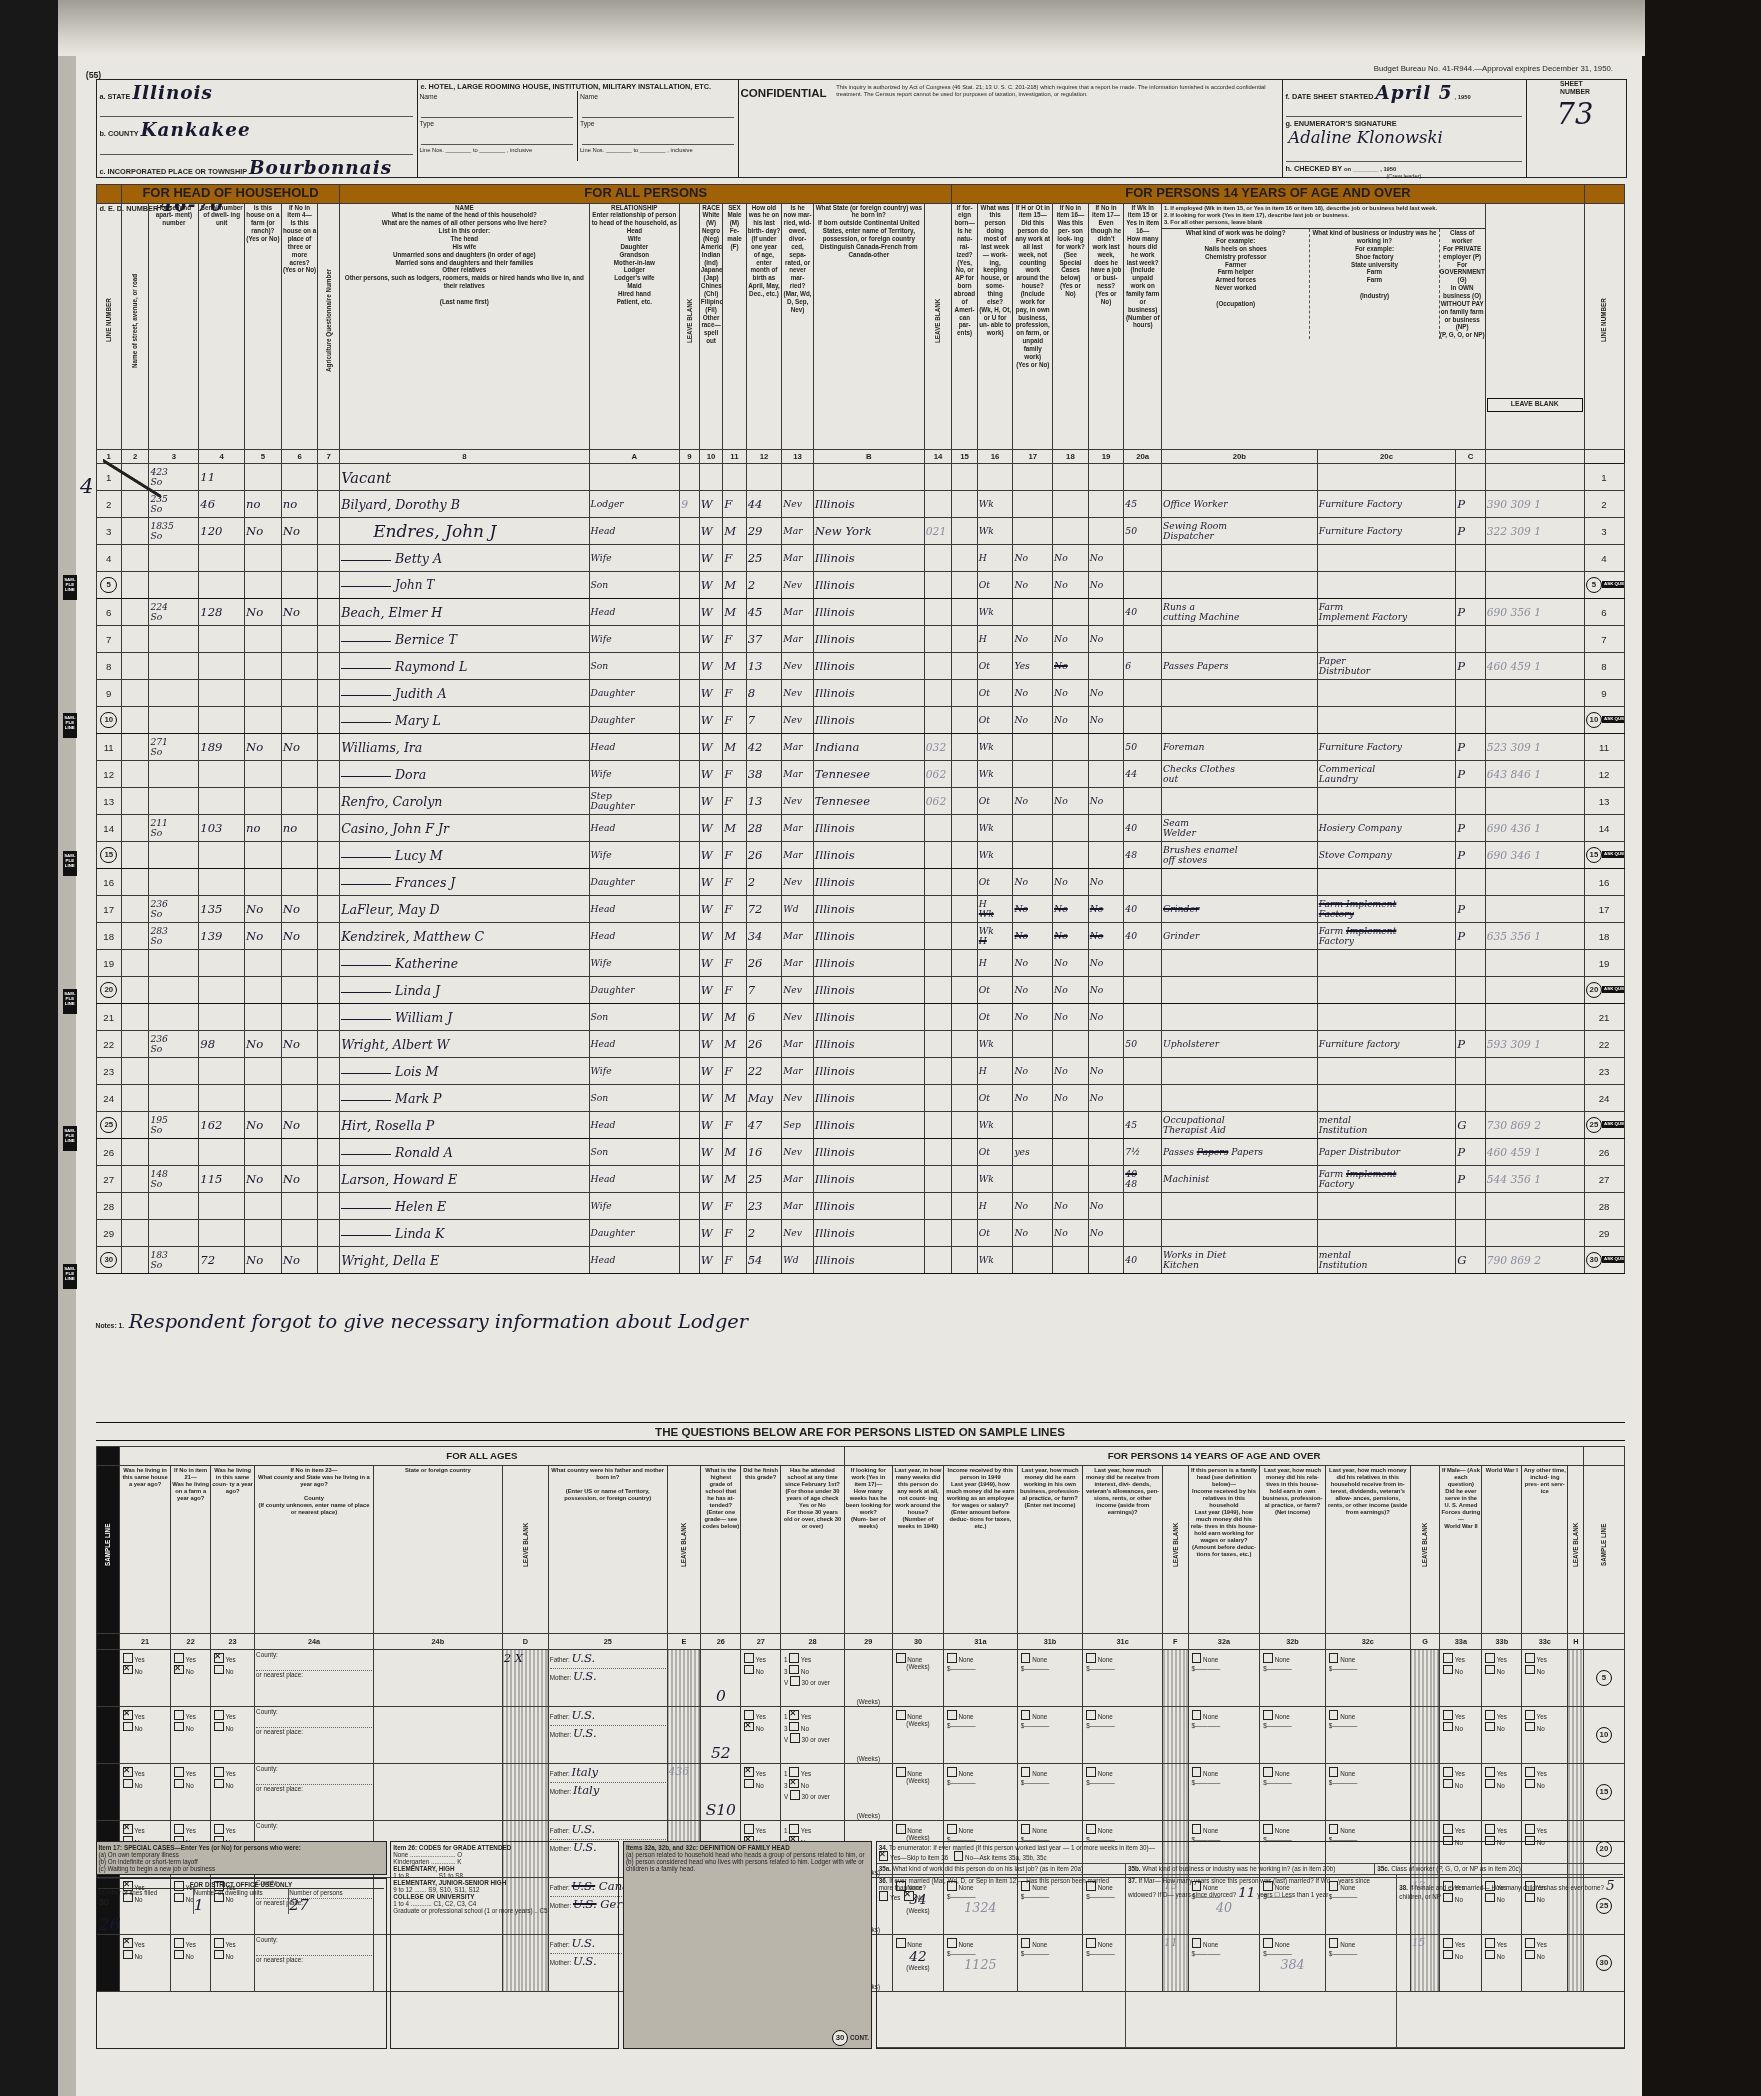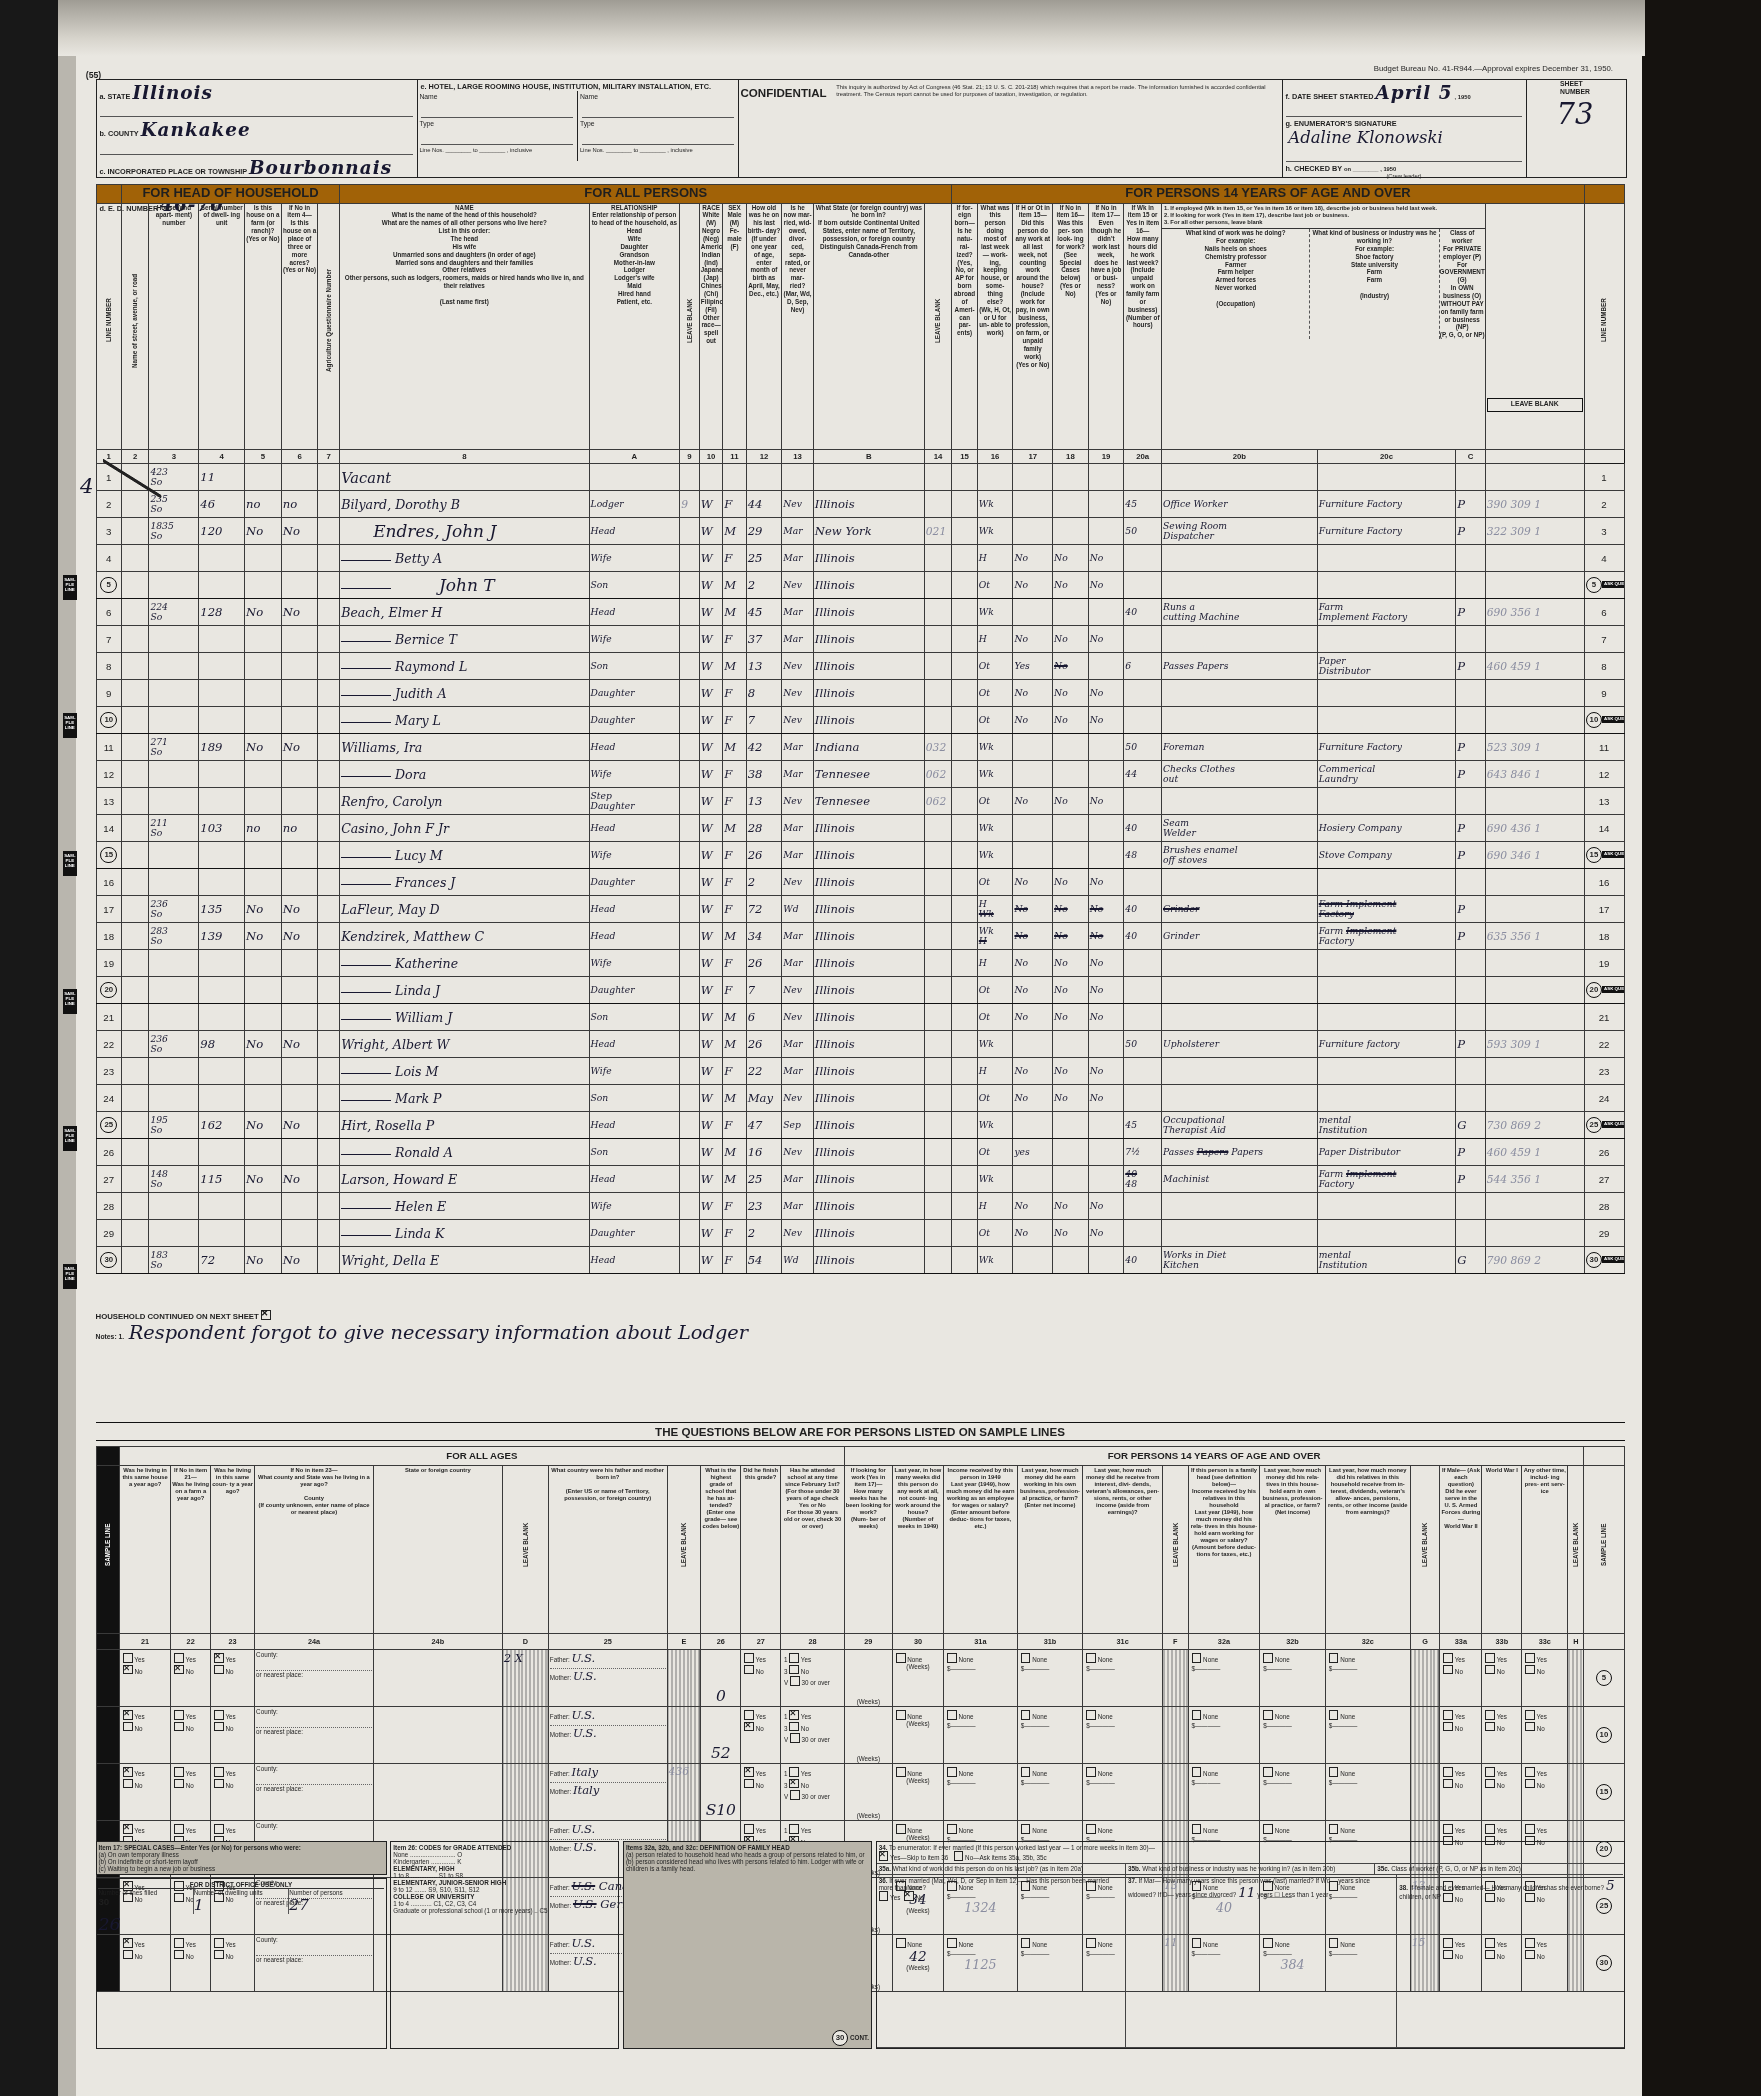--- a/index.html
+++ b/index.html
@@ -483,21 +483,21 @@
         </tbody>
         <tbody>
           <tr class="drow  circ">
     <td class="lnum"><span class="circled">5</span></td>
     <td></td>
     <td></td>
     <td></td>
     <td></td>
     <td></td>
     <td></td>
-    <td style="vertical-align:middle"><span class="dashpre"></span><span class="hwc" style="font-size:17px;margin-left:44px;">John T</span></td>
+    <td style="vertical-align:middle"><span class="dashpre"></span><span class="hwc" style="font-size:12px;">John T</span></td>
     <td>
               <span class="hwsm">Son</span>
             </td>
     <td></td>
     <td><span class="hwc">W</span></td>
     <td><span class="hwc">M</span></td>
     <td><span class="hwc">2</span></td>
     <td>
               <span class="hwsm">Nev</span>
             </td>
@@ -1631,21 +1631,20 @@
               <span class="hwsm">mental<br>Institution</span>
             </td>
     <td><span class="hwc">G</span></td>
     <td><span class="pen">790 869 2</span></td>
     <td class="lnum" style="white-space:nowrap"><span class="circled">30</span><span class="askb">ASK QUES. BELOW</span></td>
   </tr>
         </tbody>
       </table>
 
   <div class="notes">
-    <div class="contline"><span>HOUSEHOLD CONTINUED ON NEXT SHEET</span> <span class="cb ck"></span></div>
     <div><span class="small b">Notes: 1.</span>
       <span class="hw" style="font-size:19.4px;">Respondent forgot to give necessary information about Lodger</span></div>
   </div>
 
   <div class="stitle">THE QUESTIONS BELOW ARE FOR PERSONS LISTED ON SAMPLE LINES</div>
   <table class="sample" id="sampleTable">
         <colgroup>
           <col style="width:23px">
           <col style="width:50px">
           <col style="width:39px">

